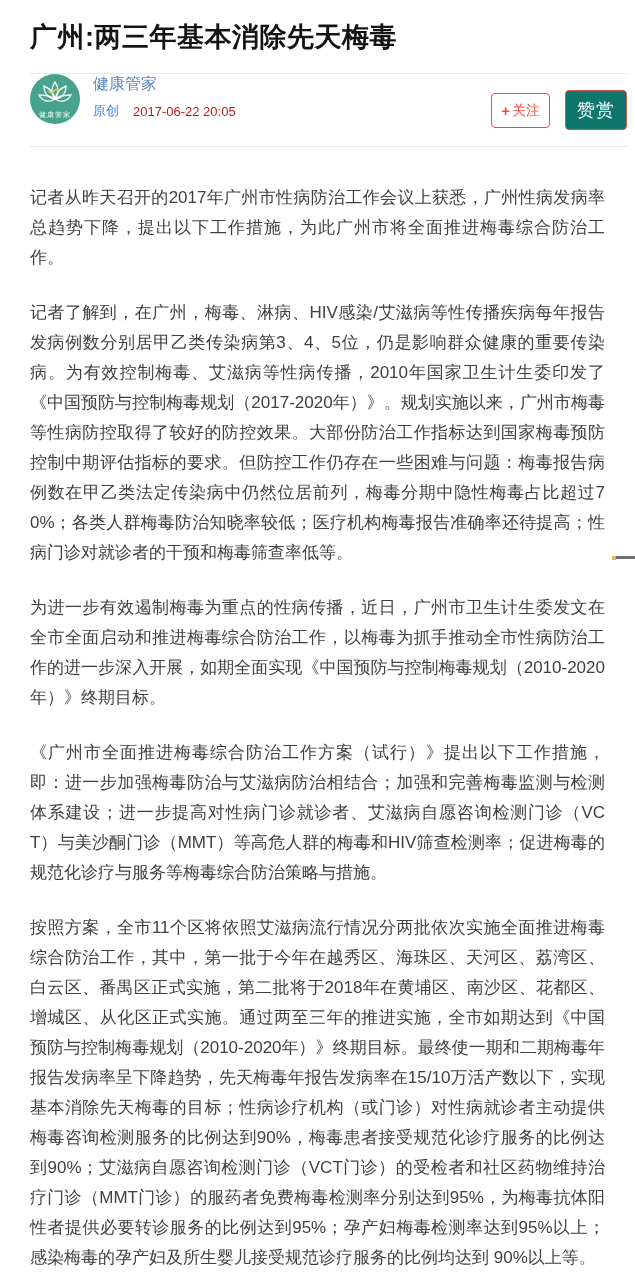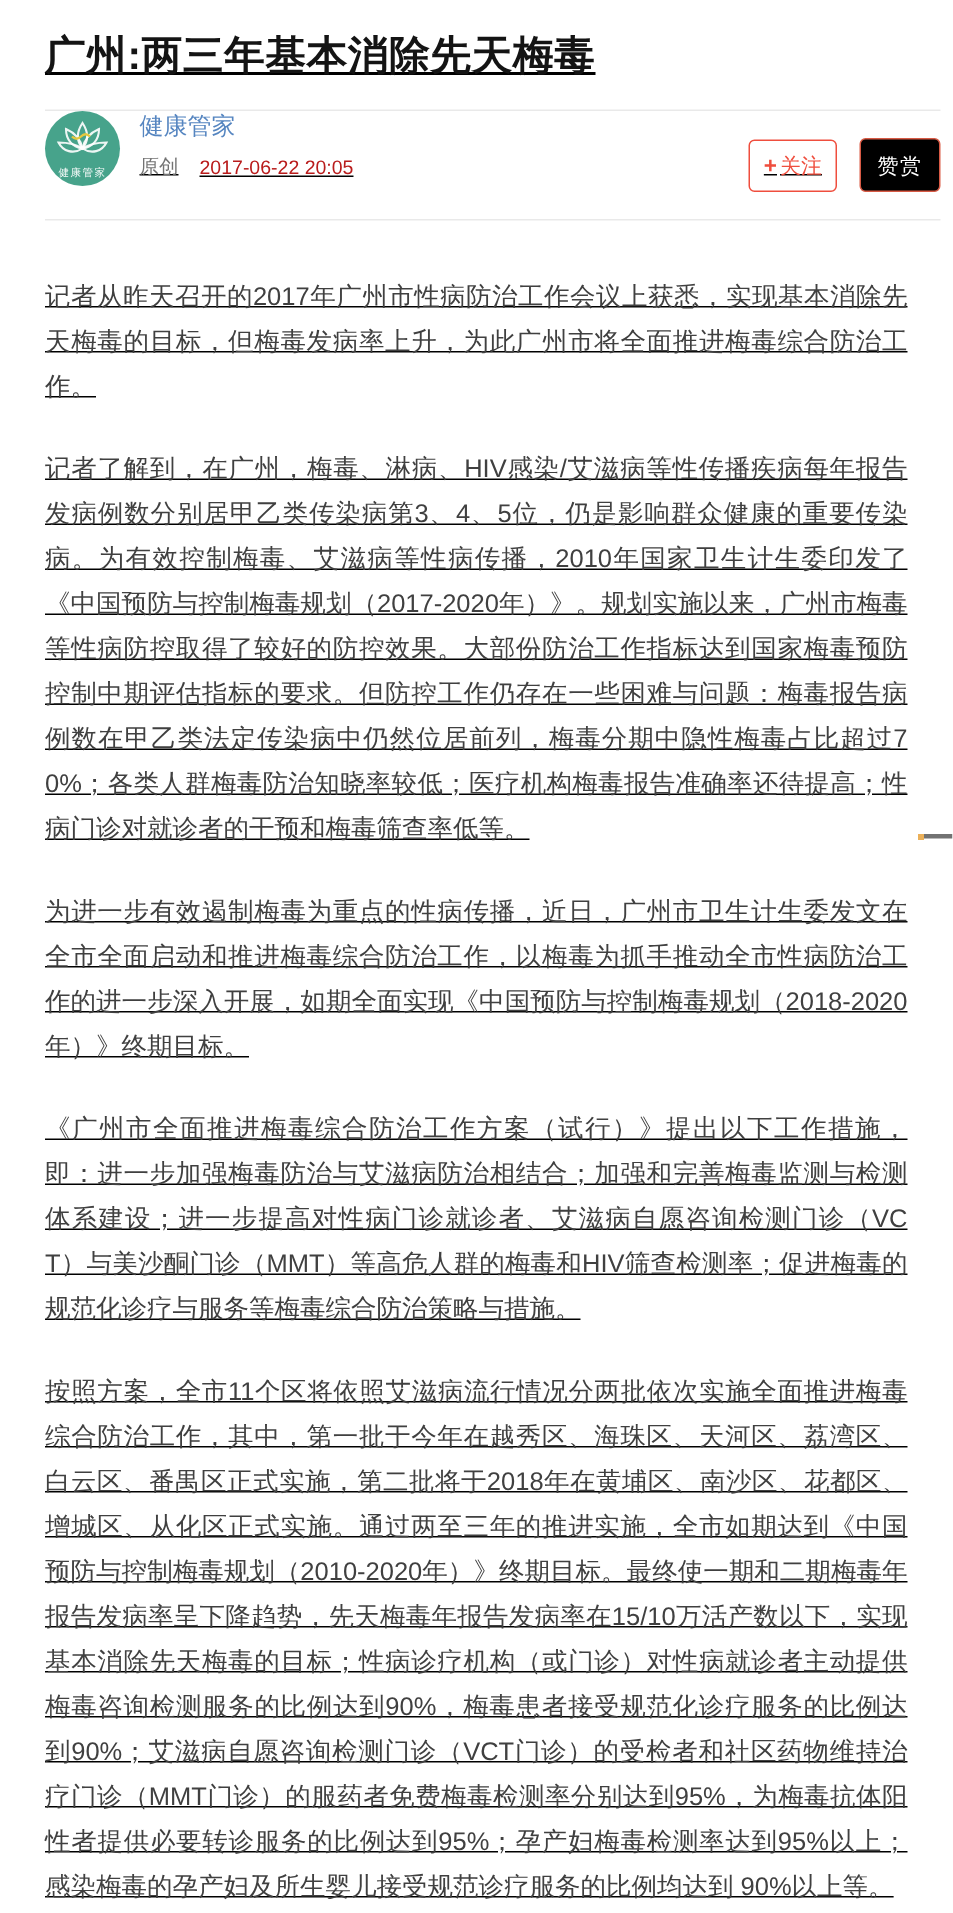--- a/index.html
+++ b/index.html
@@ -3,21 +3,21 @@
 <meta charset="utf-8">
 <style>
   * { margin: 0; padding: 0; box-sizing: border-box; }
   html, body { background: #ffffff; }
   body {
     width: 635px; height: 1275px;
     position: relative; overflow: hidden;
     font-family: "Liberation Sans", "DejaVu Sans", sans-serif;
     -webkit-font-smoothing: antialiased;
   }
-  .page { width: 635px; height: 1275px; position: relative; text-decoration: underline; }
+  .page { width: 635px; height: 1275px; position: relative; }
 
   
   h1.title {
     padding: 21px 30px 0 30px;
     font-size: 27px; font-weight: bold; color: #141414;
     letter-spacing: 0.5px; line-height: 1.2;
     height: 73px;
   }
 
   
@@ -41,34 +41,34 @@
   }
   .author-info { margin-left: 13px; flex: 1 1 auto; }
   .author-name {
     display: inline-block; color: #5585c0; font-size: 16px;
     text-decoration: none; cursor: pointer;
   }
   .author-meta {
     margin-top: 7px; font-size: 13px; color: #aaaaaa;
     display: flex; align-items: center;
   }
-  .author-meta .origin { color: #737373; }
+  .author-meta .origin { color: #3b82f6; }
   .author-meta .time { margin-left: 14px; color: #b91c1c; }
 
   .actions { display: flex; align-items: center; }
   .btn-follow {
     background: #ffffff; border: 1px solid #ef4e3e; color: #ef4e3e;
     border-radius: 4px; font-size: 14px; line-height: 1;
     padding: 9px 9px; cursor: pointer;
     font-family: inherit; display: inline-flex; align-items: center;
   }
   .btn-follow .plus { font-size: 15px; margin-right: 2px; font-weight: bold; }
   .btn-reward {
-    background: #000000; border: 1px solid #d85a45; color: #ffffff;
-    border-radius: 4px; font-size: 14px; line-height: 1;
+    background: #0f766e; border: 1px solid #d85a45; color: #ffffff;
+    border-radius: 4px; font-size: 18px; line-height: 1;
     padding: 10px 11px; margin-left: 15px; cursor: pointer;
     font-family: inherit; letter-spacing: 1px;
   }
 
   
   .article { padding: 36px 30px 0 30px; }
   .article p {
     font-size: 17px; line-height: 30px; color: #404040;
     text-align: justify; margin-bottom: 25px;
     word-break: break-all;
@@ -117,22 +117,22 @@
     <div class="actions">
       <button class="btn-follow">
         <span class="plus">+</span>
           <span>关注</span>
       </button>
       <button class="btn-reward">赞赏</button>
     </div>
   </div>
 
   <div class="article">
-    <p>记者从昨天召开的2017年广州市性病防治工作会议上获悉，实现基本消除先天梅毒的目标，但梅毒发病率上升，为此广州市将全面推进梅毒综合防治工作。</p>
+    <p>记者从昨天召开的2017年广州市性病防治工作会议上获悉，广州性病发病率总趋势下降，提出以下工作措施，为此广州市将全面推进梅毒综合防治工作。</p>
     <p>记者了解到，在广州，梅毒、淋病、HIV感染/艾滋病等性传播疾病每年报告发病例数分别居甲乙类传染病第3、4、5位，仍是影响群众健康的重要传染病。为有效控制梅毒、艾滋病等性病传播，2010年国家卫生计生委印发了《中国预防与控制梅毒规划（2017-2020年）》。规划实施以来，广州市梅毒等性病防控取得了较好的防控效果。大部份防治工作指标达到国家梅毒预防控制中期评估指标的要求。但防控工作仍存在一些困难与问题：梅毒报告病例数在甲乙类法定传染病中仍然位居前列，梅毒分期中隐性梅毒占比超过70%；各类人群梅毒防治知晓率较低；医疗机构梅毒报告准确率还待提高；性病门诊对就诊者的干预和梅毒筛查率低等。</p>
-    <p>为进一步有效遏制梅毒为重点的性病传播，近日，广州市卫生计生委发文在全市全面启动和推进梅毒综合防治工作，以梅毒为抓手推动全市性病防治工作的进一步深入开展，如期全面实现《中国预防与控制梅毒规划（2018-2020年）》终期目标。</p>
+    <p>为进一步有效遏制梅毒为重点的性病传播，近日，广州市卫生计生委发文在全市全面启动和推进梅毒综合防治工作，以梅毒为抓手推动全市性病防治工作的进一步深入开展，如期全面实现《中国预防与控制梅毒规划（2010-2020年）》终期目标。</p>
     <p>《广州市全面推进梅毒综合防治工作方案（试行）》提出以下工作措施，即：进一步加强梅毒防治与艾滋病防治相结合；加强和完善梅毒监测与检测体系建设；进一步提高对性病门诊就诊者、艾滋病自愿咨询检测门诊（VCT）与美沙酮门诊（MMT）等高危人群的梅毒和HIV筛查检测率；促进梅毒的规范化诊疗与服务等梅毒综合防治策略与措施。</p>
     <p>按照方案，全市11个区将依照艾滋病流行情况分两批依次实施全面推进梅毒综合防治工作，其中，第一批于今年在越秀区、海珠区、天河区、荔湾区、白云区、番禺区正式实施，第二批将于2018年在黄埔区、南沙区、花都区、增城区、从化区正式实施。通过两至三年的推进实施，全市如期达到《中国预防与控制梅毒规划（2010-2020年）》终期目标。最终使一期和二期梅毒年报告发病率呈下降趋势，先天梅毒年报告发病率在15/10万活产数以下，实现基本消除先天梅毒的目标；性病诊疗机构（或门诊）对性病就诊者主动提供梅毒咨询检测服务的比例达到90%，梅毒患者接受规范化诊疗服务的比例达到90%；艾滋病自愿咨询检测门诊（VCT门诊）的受检者和社区药物维持治疗门诊（MMT门诊）的服药者免费梅毒检测率分别达到95%，为梅毒抗体阳性者提供必要转诊服务的比例达到95%；孕产妇梅毒检测率达到95%以上；感染梅毒的孕产妇及所生婴儿接受规范诊疗服务的比例均达到 90%以上等。</p>
   </div>
 
   <div class="artifact"></div>
 
 </div>
 
 </body></html>

